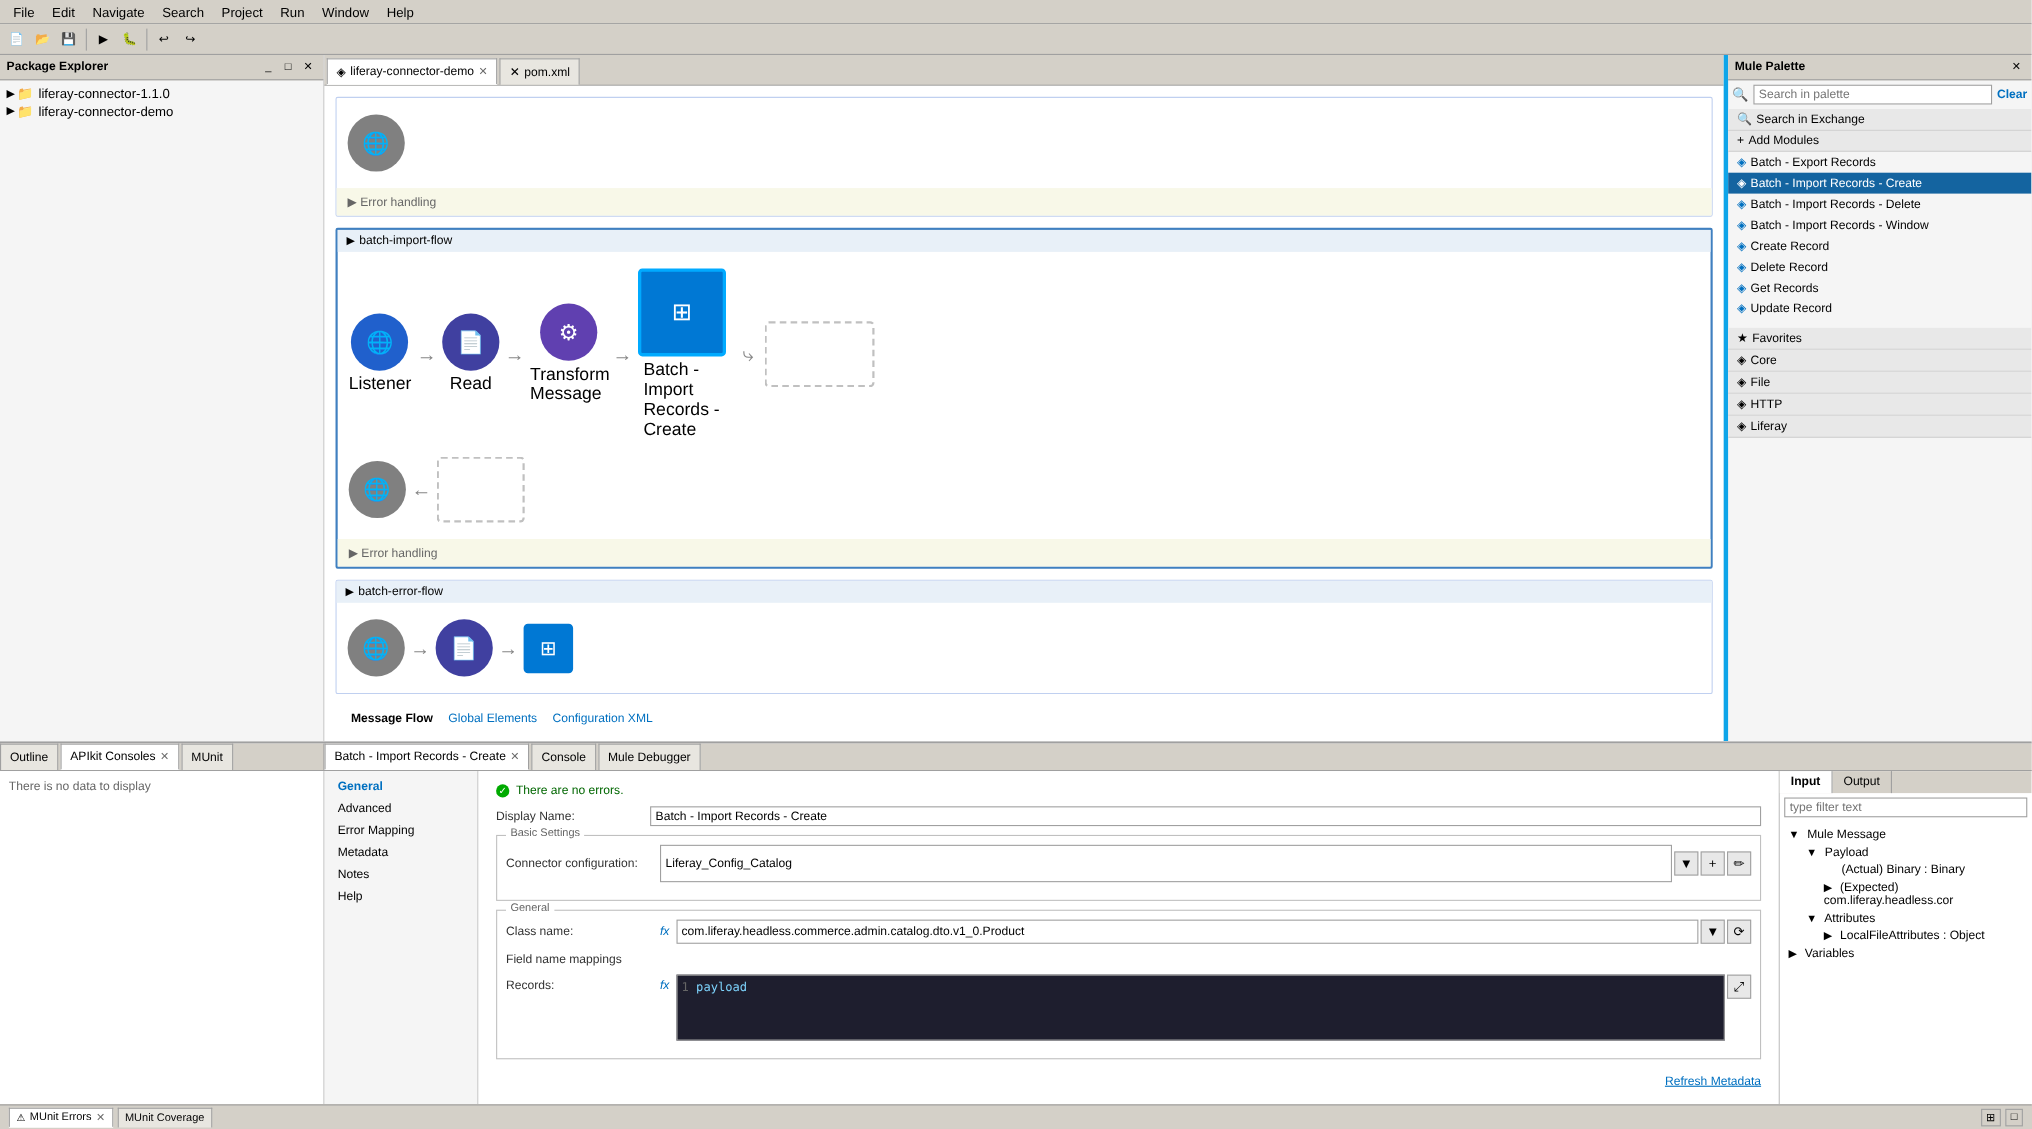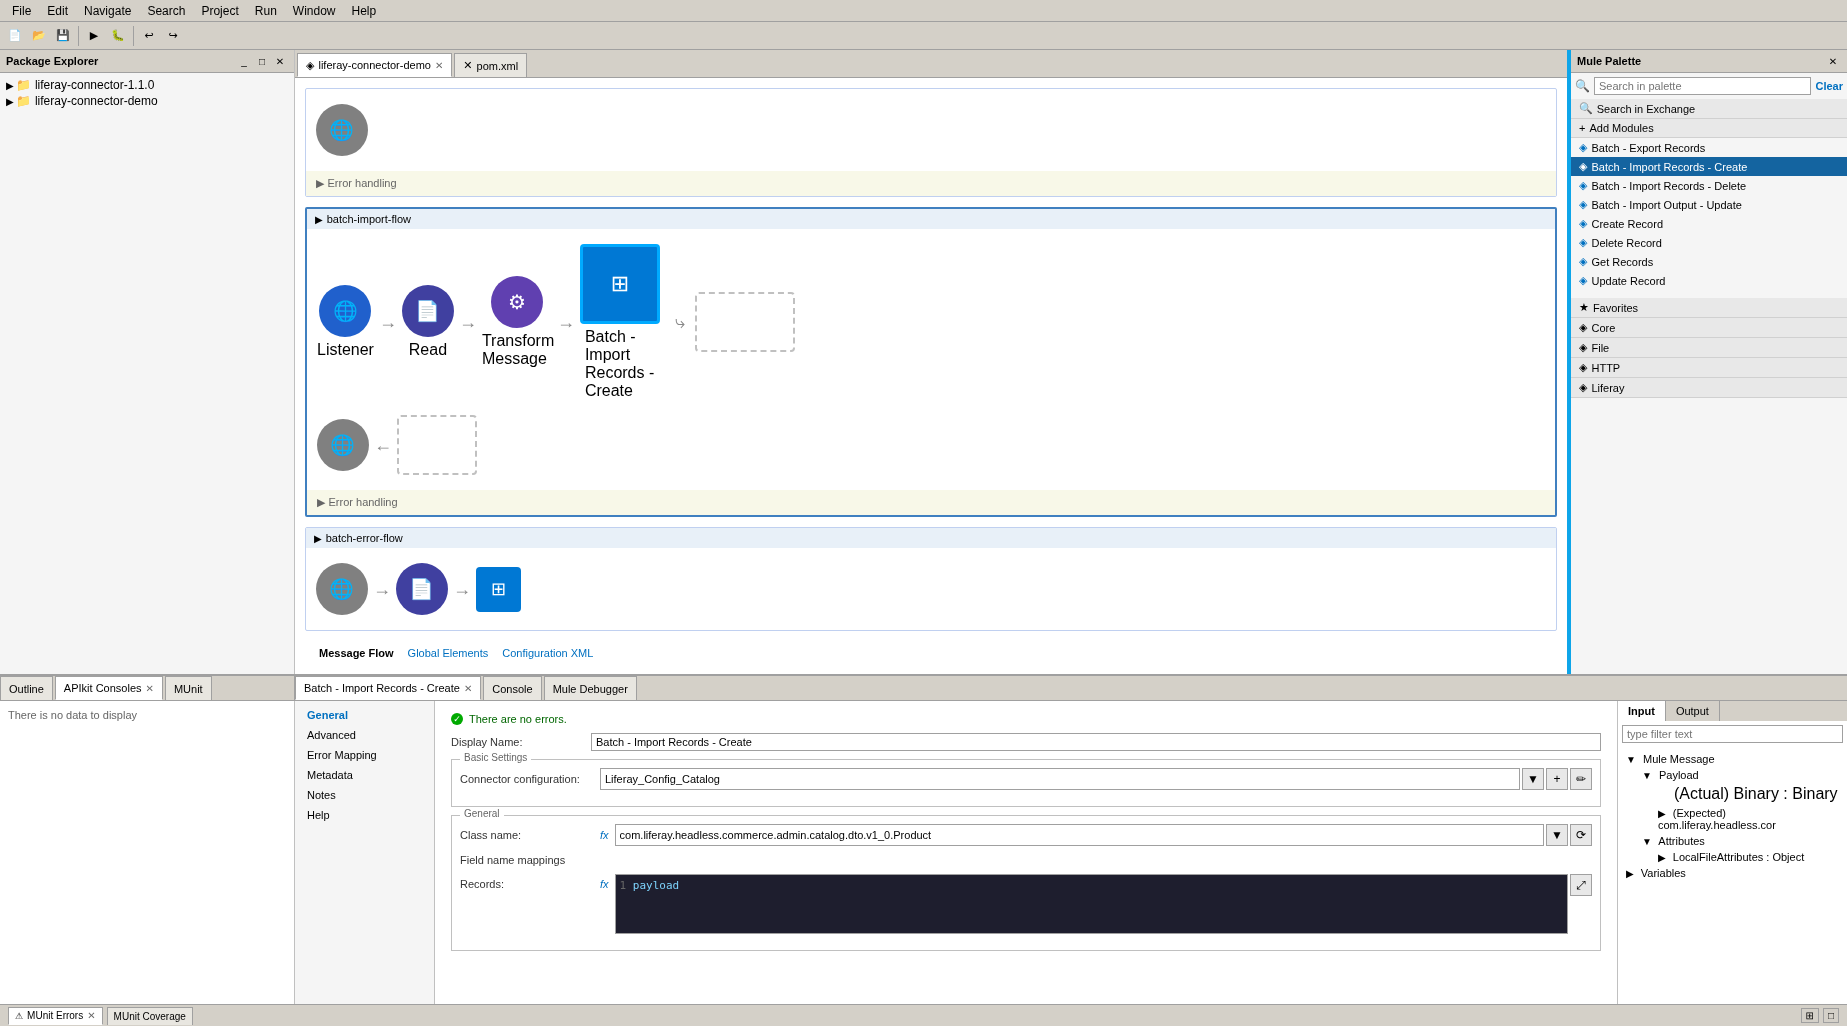--- a/index.html
+++ b/index.html
@@ -90,21 +90,21 @@
     
     .right-side-panel { width: 230px; min-width: 230px; border-left: 1px solid #c0c0c0; background: white; display: flex; flex-direction: column; }
     .right-side-tabs { display: flex; background: #d4d0c8; }
     .right-side-tab { padding: 4px 10px; font-size: 11px; cursor: pointer; border-right: 1px solid #a0a0a0; }
     .right-side-tab.active { background: white; font-weight: bold; }
     .right-side-content { flex: 1; overflow-y: auto; padding: 4px; }
     .filter-input-container { padding: 4px; }
     .filter-input { width: 100%; border: 1px solid #a0a0a0; padding: 2px 4px; font-size: 11px; }
     .tree-node { padding: 2px 4px; font-size: 11px; cursor: pointer; }
     .tree-node .arrow { margin-right: 4px; font-size: 10px; }
-    .tree-leaf { padding: 2px 4px 2px 20px; font-size: 16px; }
+    .tree-leaf { padding: 2px 4px 2px 20px; font-size: 11px; }
 
     
     .statusbar { height: 22px; background: #d4d0c8; border-top: 1px solid #a0a0a0; display: flex; align-items: center; padding: 0 8px; font-size: 11px; gap: 10px; }
 
     
     .blue-circle { background: #2060cc; }
     .gray-circle { background: #808080; }
 
     .refresh-link { color: #0070c0; text-decoration: underline; cursor: pointer; font-size: 11px; }
 
@@ -293,21 +293,21 @@
           <div class="palette-item highlighted">
             <span>◈</span>
             <span>Batch - Import Records - Create</span>
           </div>
           <div class="palette-item">
             <span style="color:#0070c0;">◈</span>
             <span>Batch - Import Records - Delete</span>
           </div>
           <div class="palette-item">
             <span style="color:#0070c0;">◈</span>
-            <span>Batch - Import Output - Update</span>
+            <span>Batch - Import Records - Window</span>
           </div>
           <div class="palette-item">
             <span style="color:#0070c0;">◈</span>
             <span>Create Record</span>
           </div>
           <div class="palette-item">
             <span style="color:#0070c0;">◈</span>
             <span>Delete Record</span>
           </div>
           <div class="palette-item">
@@ -404,21 +404,21 @@
         <div class="field-row">
           <span class="field-label">Display Name:</span>
           <input type="text" class="field-input" style="flex: 1 1 0%; border: 1px solid rgb(160, 160, 160); padding: 2px 4px; font-size: 11px;" value="Batch - Import Records - Create">
         </div>
 
         <div class="field-group">
           <span class="field-group-title">Basic Settings</span>
           <div class="field-row">
             <span class="field-label">Connector configuration:</span>
             <div class="field-input-with-btns">
-              <input type="text" style="flex: 1 1 0%; border: 1px solid rgb(160, 160, 160); padding: 2px 4px; font-size: 11px; height: 22px;" value="Liferay_Config_Catalog">
+              <input type="text" style="flex: 1 1 0%; border: 1px solid rgb(160, 160, 160); padding: 2px 4px; font-size: 11px; height: 34px;" value="Liferay_Config_Catalog">
               <button class="field-btn">▼</button>
               <button class="field-btn">+</button>
               <button class="field-btn">✏</button>
             </div>
           </div>
         </div>
 
         <div class="field-group">
           <span class="field-group-title">General</span>
 
@@ -441,20 +441,23 @@
             <div style="display:flex; align-items:flex-start; gap:2px; flex:1;">
               <span class="fx-icon" style="padding-top:4px;">fx</span>
               <div class="records-editor" style="flex:1; min-height:60px; background:#1e1e2e; color:#e0e0ff; font-family:monospace; font-size:11px; padding:4px; border:1px solid #a0a0a0; position:relative;">
                 <span style="color:#666;">1 </span><span style="color:#7dd3fc;">payload</span>
               </div>
               <button class="field-btn" style="width:22px; height:22px; align-self:flex-start;">⤢</button>
             </div>
           </div>
         </div>
 
+        <div style="text-align:right; padding-top:4px;">
+          <span class="refresh-link">Refresh Metadata</span>
+        </div>
       </div>
     </div>
 
     <div class="right-side-panel">
       <div class="right-side-tabs">
         <div class="right-side-tab active">Input</div>
         <div class="right-side-tab">Output</div>
       </div>
       <div class="filter-input-container">
         <input type="text" class="filter-input" placeholder="type filter text" style="">

